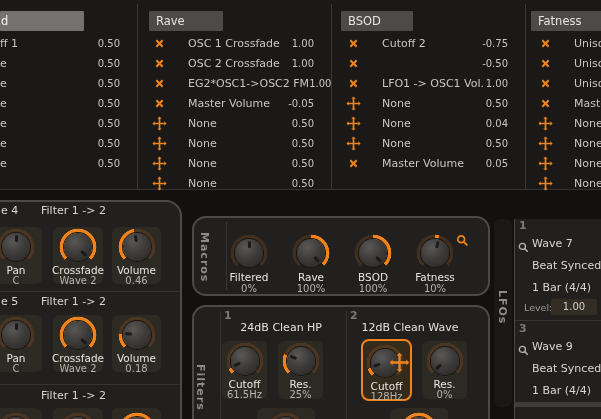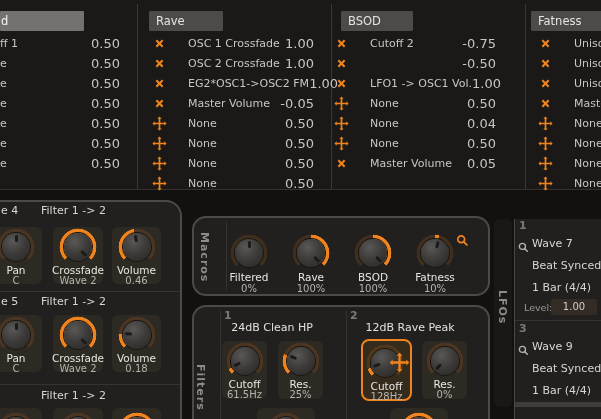--- a/index.html
+++ b/index.html
@@ -6,26 +6,26 @@
   .stage{position:relative;width:601px;height:419px;overflow:hidden;background:#131110;
          font-family:"DejaVu Sans","Liberation Sans",sans-serif;color:#c9c6c2;}
   .matrix-bg{position:absolute;left:0;top:0;width:601px;height:190px;background:#1b1917;}
   .vline{position:absolute;top:4px;height:185px;width:1px;background:#3a3836;}
   .hline{position:absolute;left:0;top:189px;width:601px;height:1px;background:#343230;}
   .tab{position:absolute;top:11px;height:20px;background:#4d4b49;color:#e6e4e1;
        font-size:11.5px;line-height:20px;padding-left:7px;box-sizing:border-box;border-radius:1px;}
   .tab.active{background:#747270;color:#f4f3f1;padding-left:1px;}
   .t0{left:0;width:84px}.t1{left:149px;width:74px}.t2{left:341px;width:72px}.t3{left:531px;width:73px}
   .mxcol{position:absolute;top:34px;display:flex;flex-direction:column;}
-  .c0{left:0;width:120px}.c1{left:149px;width:165px}.c2{left:331px;width:165px}.c3{left:535px;width:80px}
+  .c0{left:0;width:120px}.c1{left:149px;width:165px}.c2{left:343px;width:165px}.c3{left:535px;width:80px}
   .mxrow{display:flex;align-items:center;height:19.9px;}
   .mx-ic{width:20px;display:flex;justify-content:center;align-items:center;flex:none;}
   .mx-label{font-size:11px;color:#c9c6c2;margin-left:19px;white-space:nowrap;}
   .noicon .mx-label{margin-left:0;}
-  .mx-val{margin-left:auto;font-size:13px;color:#c9c6c2;white-space:nowrap;}
+  .mx-val{margin-left:auto;font-size:10px;color:#c9c6c2;white-space:nowrap;}
   .panel{position:absolute;background:#22201e;border:2px solid #4c4a47;box-sizing:border-box;}
   .osc-panel{left:-24px;top:200px;width:206px;height:240px;border-radius:16px;}
   .macro-panel{left:192px;top:216px;width:298px;height:80px;border-radius:14px;}
   .filter-panel{left:192px;top:305px;width:298px;height:130px;border-radius:14px 14px 0 0;}
   .lfo-strip{position:absolute;left:494px;top:219px;width:18px;height:188px;background:#1a1816;border-radius:6px;}
   .lfo-panel{position:absolute;left:515px;top:219px;width:86px;height:200px;background:#22201e;}
   .lfo-divider-v{position:absolute;left:514px;top:219px;width:1px;height:200px;background:#4b4947;}
   .seph{position:absolute;background:#363432;height:1px;}
   .vlabel{position:absolute;writing-mode:vertical-rl;font-size:11px;font-weight:bold;color:#8e8c89;
           letter-spacing:1px;text-align:center;}
@@ -477,21 +477,21 @@
       <div class="mval">10%</div>
     </div>
     </div>
 
   <div class="panel filter-panel"></div>
   <div class="vlabel" style="left:194px;top:362px;height:50px">Filters</div>
   <div class="seph" style="left:220px;top:311px;width:1px;height:108px"></div>
   <div class="seph" style="left:346px;top:311px;width:1px;height:108px"></div>
 
   <div class="num" style="left:224px;top:309px">1</div>
-  <div class="ftitle" style="left:222px;top:321px;width:100px;text-align:center">24dB Clean HP</div>
+  <div class="ftitle" style="left:222px;top:321px;width:100px;text-align:right">24dB Clean HP</div>
   <div class="kcell" style="left:222px;top:341px;width:45px;height:58px">
     <div class="knob">
         <div class="ring" style="background: conic-gradient(from 225deg, rgb(239, 131, 30) 0deg, rgb(239, 131, 30) 18deg, transparent 18deg, transparent 360deg), conic-gradient(from 225deg, rgba(239, 131, 30, 0.15) 0deg, rgba(239, 131, 30, 0.15) 270deg, transparent 270deg, transparent 360deg);"></div>
         <div class="ball">
           <div class="notch" style="transform: rotate(243deg);"></div>
         </div>
       </div>
     <div class="kname">Cutoff</div>
     <div class="kval">61.5Hz</div>
   </div>
@@ -508,21 +508,21 @@
   <div class="kcell" style="left:257px;top:408px;width:58px;height:40px">
     <div class="knob" style="top:4px">
         <div class="ring" style="background: conic-gradient(from 225deg, rgb(239, 131, 30) 0deg, rgb(239, 131, 30) 0deg, transparent 0deg, transparent 360deg), conic-gradient(from 225deg, rgba(239, 131, 30, 0.15) 0deg, rgba(239, 131, 30, 0.15) 270deg, transparent 270deg, transparent 360deg);"></div>
         <div class="ball">
           <div class="notch" style="transform: rotate(225deg);"></div>
         </div>
       </div>
   </div>
 
   <div class="num" style="left:350px;top:309px">2</div>
-  <div class="ftitle" style="left:360px;top:321px;width:100px;text-align:center">12dB Rave Peak</div>
+  <div class="ftitle" style="left:360px;top:321px;width:100px;text-align:center">12dB Clean Wave</div>
   <div class="kcell selected" style="left:361px;top:339px;width:51px;height:62px">
     <div class="knob" style="left:3px;margin-left:0;top:3px">
         <div class="ring" style="background: conic-gradient(from 225deg, rgb(239, 131, 30) 0deg, rgb(239, 131, 30) 26deg, transparent 26deg, transparent 360deg), conic-gradient(from 225deg, rgba(239, 131, 30, 0.15) 0deg, rgba(239, 131, 30, 0.15) 270deg, transparent 270deg, transparent 360deg);"></div>
         <div class="ball">
           <div class="notch" style="transform: rotate(251deg);"></div>
         </div>
       </div>
     <div class="big-move" style="left:26px;top:11px"><svg viewBox="0 0 16 16" width="15" height="15">
           <path fill="#ef831e" d="M8 .5 10.3 2.8 8.9 2.8 8.9 7.1 13.2 7.1 13.2 5.7 15.5 8 13.2 10.3 13.2 8.9 8.9 8.9 8.9 13.2 10.3 13.2 8 15.5 5.7 13.2 7.1 13.2 7.1 8.9 2.8 8.9 2.8 10.3 .5 8 2.8 5.7 2.8 7.1 7.1 7.1 7.1 2.8 5.7 2.8z"></path>
         </svg></div>

